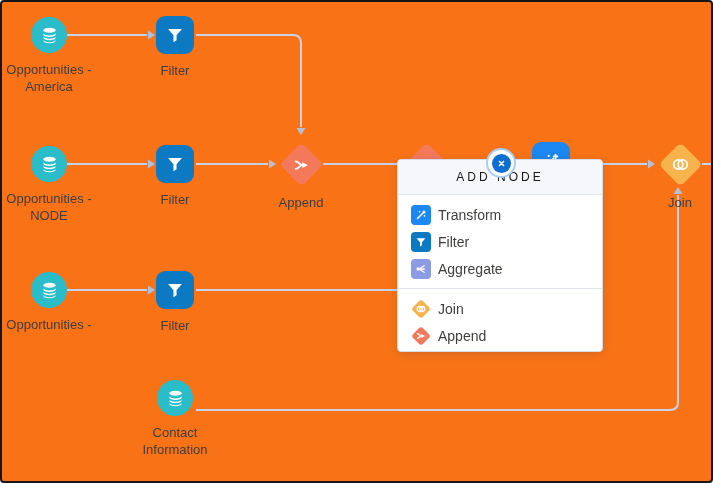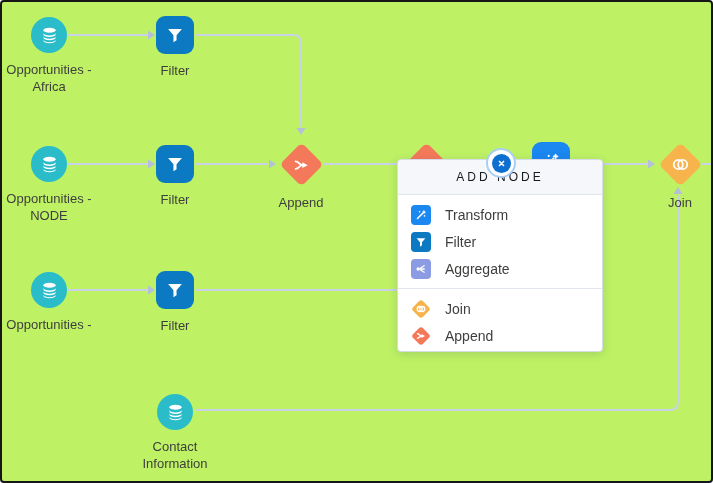--- a/index.html
+++ b/index.html
@@ -1,18 +1,18 @@
 <!DOCTYPE html>
 <html><head>
 <meta charset="utf-8">
 <style>
   html,body { margin:0; padding:0; background:#fff; }
   .frame {
     position:relative; width:713px; height:483px; box-sizing:border-box;
-    background:#bef264; border:2px solid #161616; border-radius:4px;
+    background:#f97316; border:2px solid #161616; border-radius:4px;
     overflow:hidden; font-family:"Liberation Sans", sans-serif;
   }
   .edge-layer { position:absolute; left:0; top:0; width:713px; height:483px; z-index:1; }
   .edge-layer path.edge { stroke:#c9d1e6; stroke-width:2; fill:none; }
   .edge-layer polygon.arrow { fill:#b4bfd9; }
 
   .node { position:absolute; display:flex; flex-direction:column; align-items:center; z-index:2; cursor:pointer; }
   .node .nlabel { margin-top:8px; font-size:13px; line-height:17px; color:#3e3e3c; text-align:center; white-space:nowrap; }
 
   .circle-ico { width:36px; height:36px; border-radius:50%; background:#2abcc8;
@@ -30,21 +30,21 @@
 
   
   .popup { position:absolute; left:395px; top:157px; width:206px; height:193px; box-sizing:border-box;
     background:#ffffff; border:1px solid #d6dde8; border-radius:4px; z-index:5;
     box-shadow:0 2px 10px rgba(40,60,100,0.18); }
   .popup-header { height:34px; background:#f5f7fa; border-bottom:1px solid #e1e6ed;
     border-radius:4px 4px 0 0; display:flex; align-items:center; justify-content:center;
     font-size:12px; letter-spacing:3px; color:#17181a; }
   .popup-group { padding:6px 0; }
   .popup-divider { border:none; border-top:1px solid #e1e6ed; margin:0; }
-  .popup-item { height:27px; display:flex; align-items:center; gap:14px; padding-left:13px;
+  .popup-item { height:27px; display:flex; align-items:center; gap:7px; padding-left:13px;
     font-size:14px; color:#3e3e3c; cursor:pointer; }
   .mini-sq { width:20px; height:20px; border-radius:4px; display:flex; align-items:center; justify-content:center; flex:0 0 auto; }
   .mini-sq.transform { background:#1b87f0; }
   .mini-sq.filterblue { background:#0b7ac2; }
   .mini-sq.aggregate { background:#8b9be4; }
   .mini-dia { width:20px; height:20px; position:relative; flex:0 0 auto; }
   .mini-dia .dinner { position:absolute; inset:3px; border-radius:3px; transform:rotate(45deg);
     display:flex; align-items:center; justify-content:center; }
   .mini-dia .dinner > span { transform:rotate(-45deg); display:flex; }
   .mini-dia.amber .dinner { background:#f7b44d; }
@@ -85,21 +85,21 @@
     <div class="circle-ico">
       <svg viewBox="0 0 24 24" width="21" height="21">
           <ellipse cx="12" cy="6" rx="7" ry="2.8" fill="#fff"></ellipse>
           <path d="M5 9.2 a7 2.8 0 0 0 14 0 v1.7 a7 2.8 0 0 1 -14 0 z" fill="#fff"></path>
           <path d="M5 13 a7 2.8 0 0 0 14 0 v1.7 a7 2.8 0 0 1 -14 0 z" fill="#fff"></path>
           <path d="M5 16.8 a7 2.8 0 0 0 14 0 v1.3 a7 2.8 0 0 1 -14 0 z" fill="#fff"></path>
         </svg>
     </div>
     <div class="nlabel">
         <div>Opportunities -</div>
-        <div>Africa</div>
+        <div>America</div>
       </div>
   </div>
   <div class="node" style="left:113px; top:14px; width:120px;">
     <div class="square-ico">
       <svg viewBox="0 0 24 24" width="22" height="22">
           <path fill="#fff" d="M4.5 5.5h15l-5.8 6.8v5.4l-3.4 2.3v-7.7z"></path>
         </svg>
     </div>
     <div class="nlabel">Filter</div>
   </div>
@@ -200,21 +200,21 @@
   </div>
   <div class="node" style="left:113px; top:269px; width:120px;">
     <div class="square-ico">
       <svg viewBox="0 0 24 24" width="22" height="22">
           <path fill="#fff" d="M4.5 5.5h15l-5.8 6.8v5.4l-3.4 2.3v-7.7z"></path>
         </svg>
     </div>
     <div class="nlabel">Filter</div>
   </div>
 
-  <div class="node" style="left:113px; top:392px; width:120px;">
+  <div class="node" style="left:113px; top:378px; width:120px;">
     <div class="circle-ico">
       <svg viewBox="0 0 24 24" width="21" height="21">
           <ellipse cx="12" cy="6" rx="7" ry="2.8" fill="#fff"></ellipse>
           <path d="M5 9.2 a7 2.8 0 0 0 14 0 v1.7 a7 2.8 0 0 1 -14 0 z" fill="#fff"></path>
           <path d="M5 13 a7 2.8 0 0 0 14 0 v1.7 a7 2.8 0 0 1 -14 0 z" fill="#fff"></path>
           <path d="M5 16.8 a7 2.8 0 0 0 14 0 v1.3 a7 2.8 0 0 1 -14 0 z" fill="#fff"></path>
         </svg>
     </div>
     <div class="nlabel">
         <div>Contact</div>

